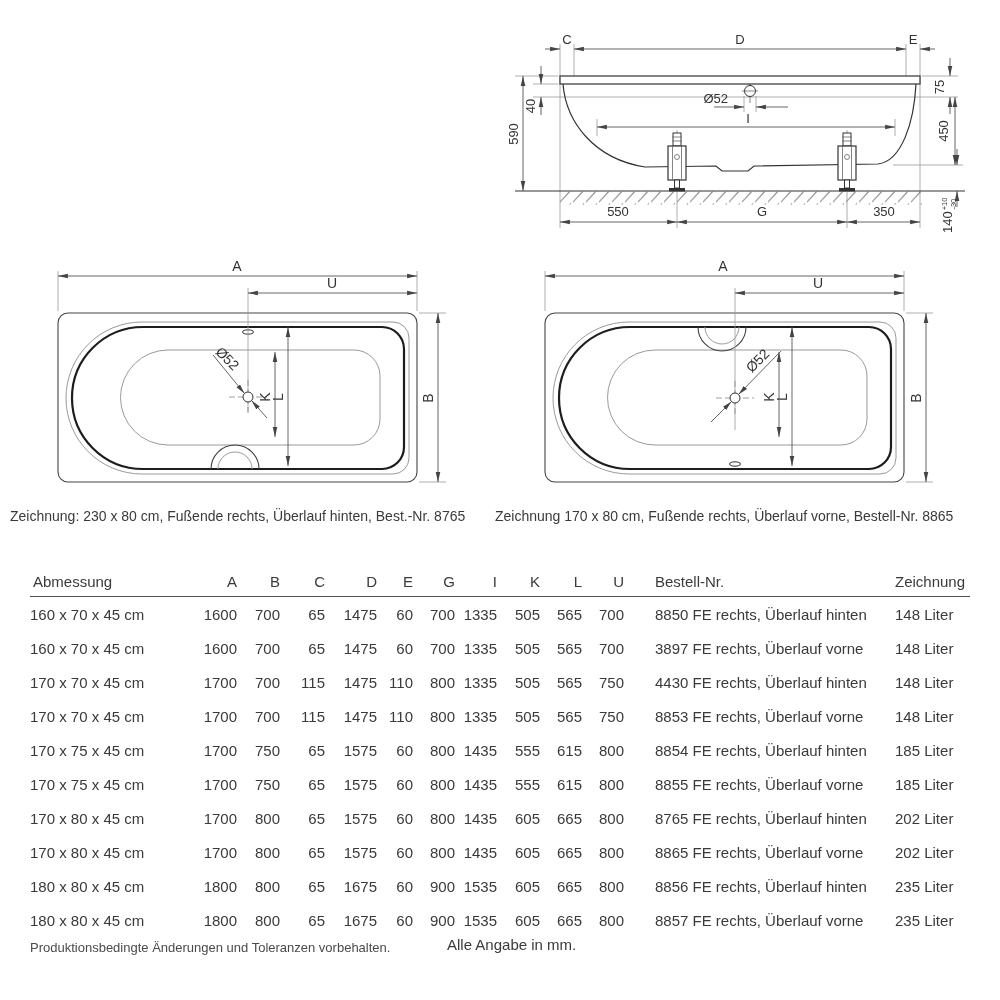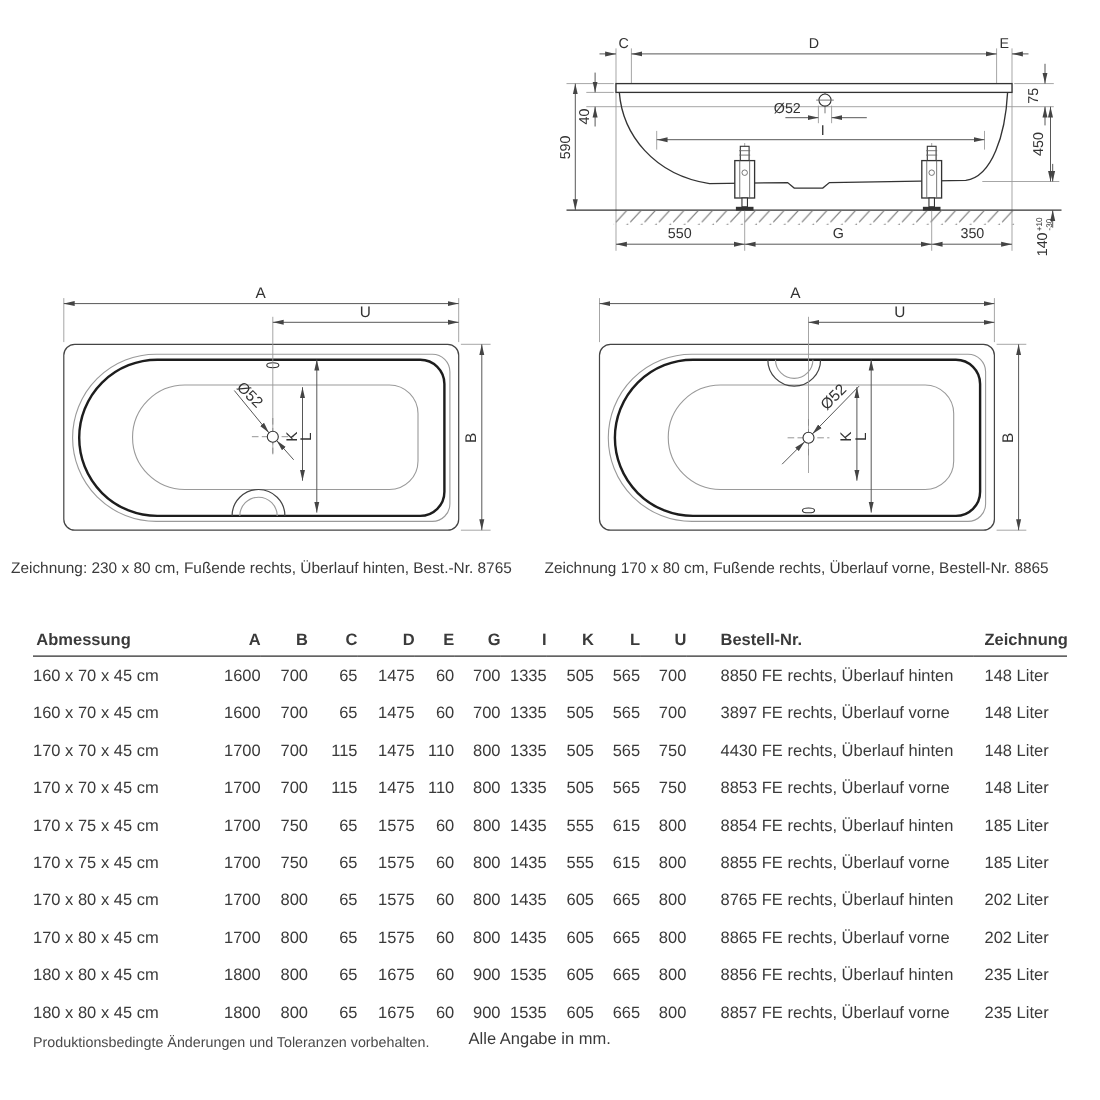--- a/index.html
+++ b/index.html
@@ -15,26 +15,26 @@
   .cnt{fill:none;stroke:#444;stroke-width:1.1}
   .cntlt{fill:none;stroke:#9a9a9a;stroke-width:1}
   .cntdk{fill:none;stroke:#1d1d1d;stroke-width:2.2}
   .lbl{font-size:13px;fill:#333}
   .plbl{font-size:14px;fill:#333}
   .tol{font-size:7.5px}
   .mid{text-anchor:middle}
   .end{text-anchor:end}
   .caption{position:absolute;top:508px;font-size:14px;white-space:nowrap;color:#3a3a3a}
   .spec-table{position:absolute;left:30px;top:566px;width:940px;border-collapse:collapse;table-layout:fixed;font-size:15px;color:#3a3a3a}
-  .spec-table th{font-weight:bold;border-bottom:1.2px solid #555;height:24px;vertical-align:bottom;padding:0 0 6px 0}
+  .spec-table th{font-weight:normal;border-bottom:1.2px solid #555;height:24px;vertical-align:bottom;padding:0 0 6px 0}
   .spec-table td{height:34px;vertical-align:middle;padding:0;white-space:nowrap;overflow:hidden}
   .l{text-align:left}.r{text-align:right}
   .pl3{padding-left:3px !important}.pl31{padding-left:31px !important}.pl10{padding-left:10px !important}
   .footnote{position:absolute;left:30px;top:940px;font-size:13px;color:#4a4a4a}
-  .unitsnote{position:absolute;left:426px;top:936px;font-size:15px;color:#3a3a3a}
+  .unitsnote{position:absolute;left:447px;top:936px;font-size:15px;color:#3a3a3a}
 </style>
 </head>
 <body>
 
 
 
 <svg width="1000" height="540" viewBox="0 0 1000 540">
   <defs>
     <marker id="ah" viewBox="0 0 10 6" refX="10" refY="3" markerWidth="11" markerHeight="6.6" orient="auto-start-reverse">
       <path d="M0,0.7 L10,3 L0,5.3 Z" fill="#444"></path>

